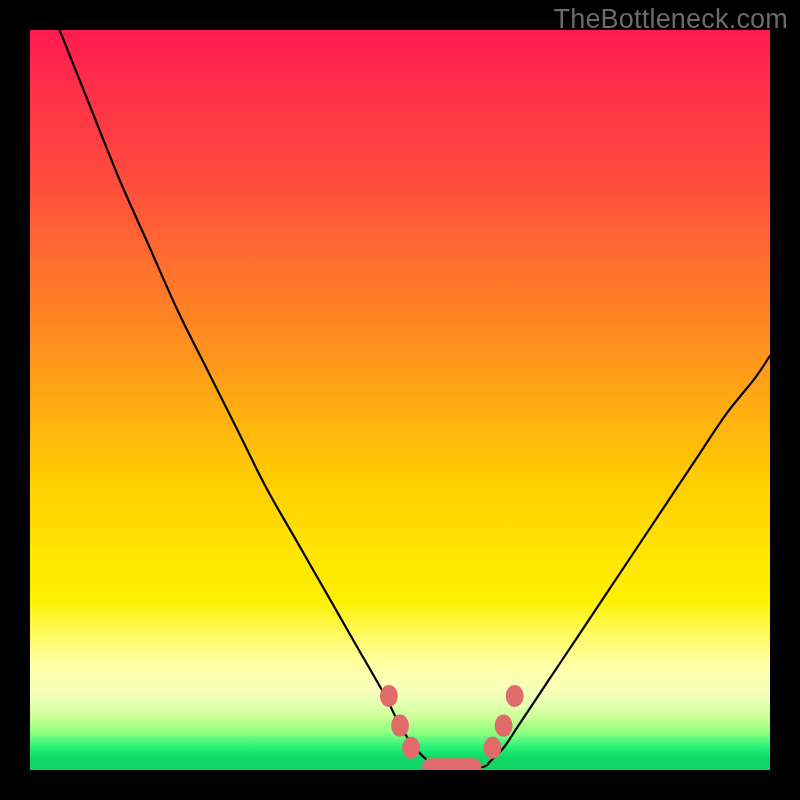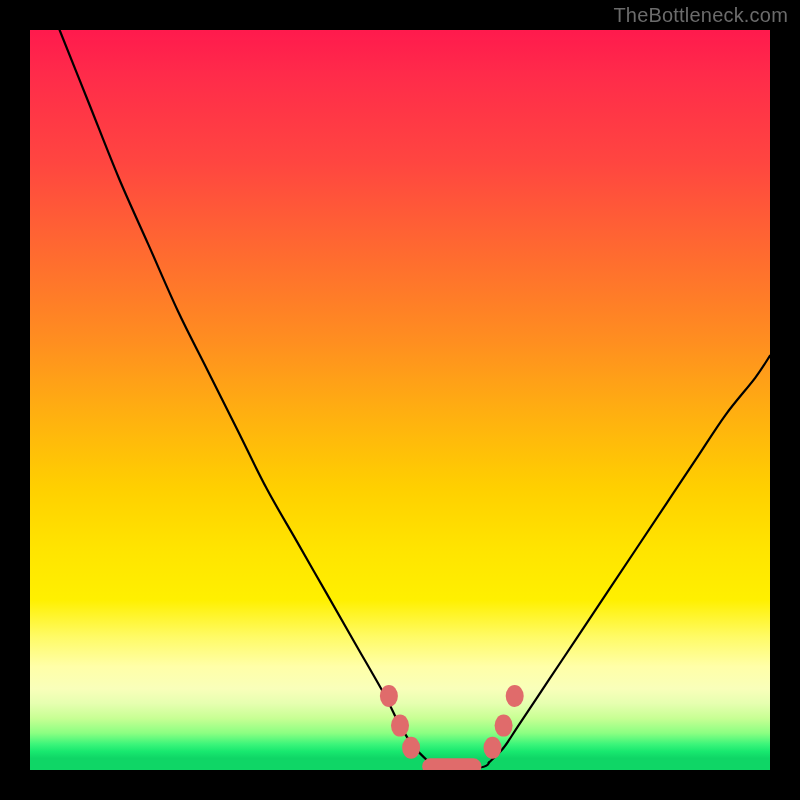--- a/index.html
+++ b/index.html
@@ -47,21 +47,21 @@
       #18e86f 97.5%,
       #0fd666 98.4%,
       #0fd666 100%
     );
   }
   .watermark {
     position: absolute;
     top: 4px;
     right: 12px;
     color: #6b6b6b;
-    font-size: 20px;
+    font-size: 27px;
     letter-spacing: 0.2px;
     font-weight: 500;
     user-select: none;
   }
   svg.overlay {
     position: absolute;
     top: 30px;
     left: 30px;
     width: 740px;
     height: 740px;

